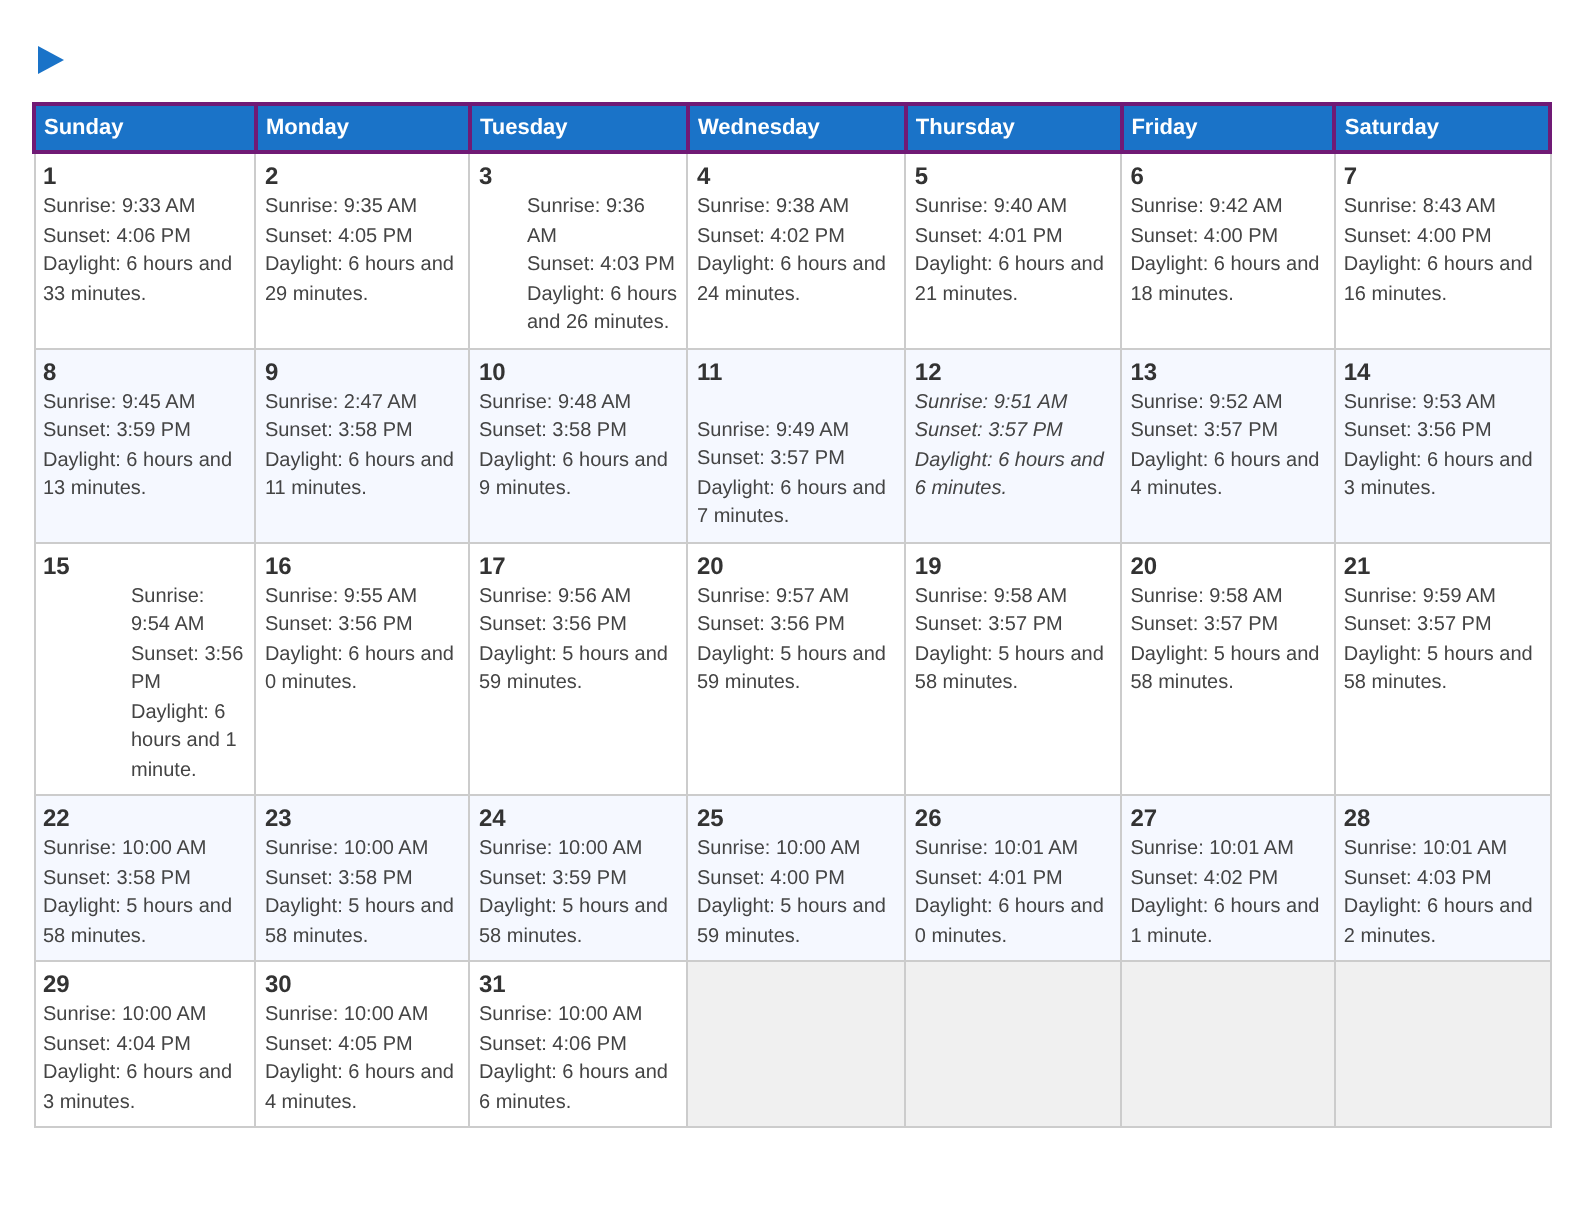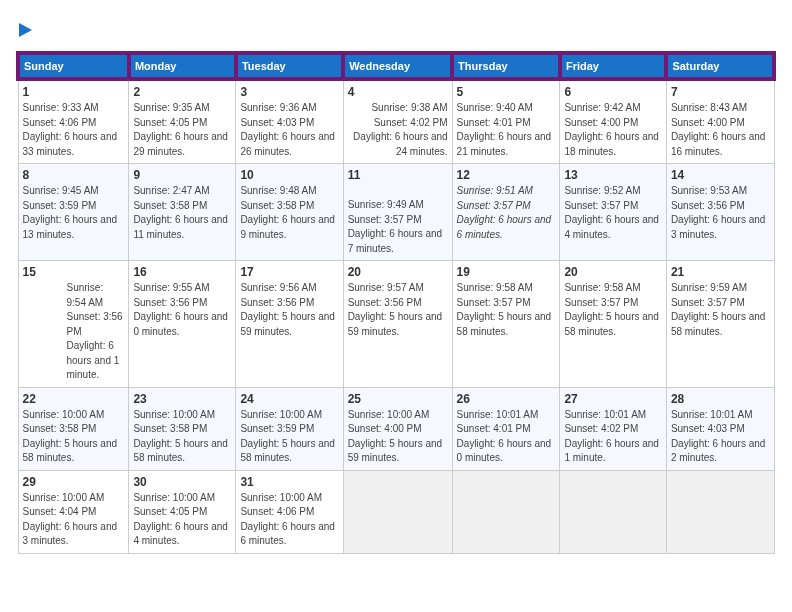--- a/index.html
+++ b/index.html
@@ -42,21 +42,21 @@
       border-collapse: collapse;
       font-size: 10px;
     }
     .calendar thead th {
       background: #1a73c8;
       color: #fff;
       padding: 5px 4px;
       text-align: left;
       font-size: 11px;
       font-weight: bold;
-      border: 4px solid #701a75;
+      border: 2px solid #701a75;
     }
     .calendar tbody td {
       border: 1px solid #ccc;
       padding: 4px 4px;
       vertical-align: top;
       width: 113px;
       min-height: 72px;
       background: #fff;
     }
     .calendar tbody tr:nth-child(even) td {
@@ -121,27 +121,27 @@
 Daylight: 6 hours and 33 minutes.</div>
           </td>
           <td>
             <span class="day-number">2</span>
             <div class="day-info" style="white-space: pre-line;">Sunrise: 9:35 AM
 Sunset: 4:05 PM
 Daylight: 6 hours and 29 minutes.</div>
           </td>
           <td>
             <span class="day-number">3</span>
-            <div class="day-info" style="white-space: pre-line;">Sunrise: 9:36 AM
+            <div class="day-info" style="white-space: pre-line; margin-left: 24px;">Sunrise: 9:36 AM
 Sunset: 4:03 PM
 Daylight: 6 hours and 26 minutes.</div>
           </td>
           <td>
             <span class="day-number">4</span>
-            <div class="day-info" style="white-space: pre-line; text-align: right;">Sunrise: 9:38 AM
+            <div class="day-info" style="white-space: pre-line;">Sunrise: 9:38 AM
 Sunset: 4:02 PM
 Daylight: 6 hours and 24 minutes.</div>
           </td>
           <td>
             <span class="day-number">5</span>
             <div class="day-info" style="white-space: pre-line;">Sunrise: 9:40 AM
 Sunset: 4:01 PM
 Daylight: 6 hours and 21 minutes.</div>
           </td>
           <td>

